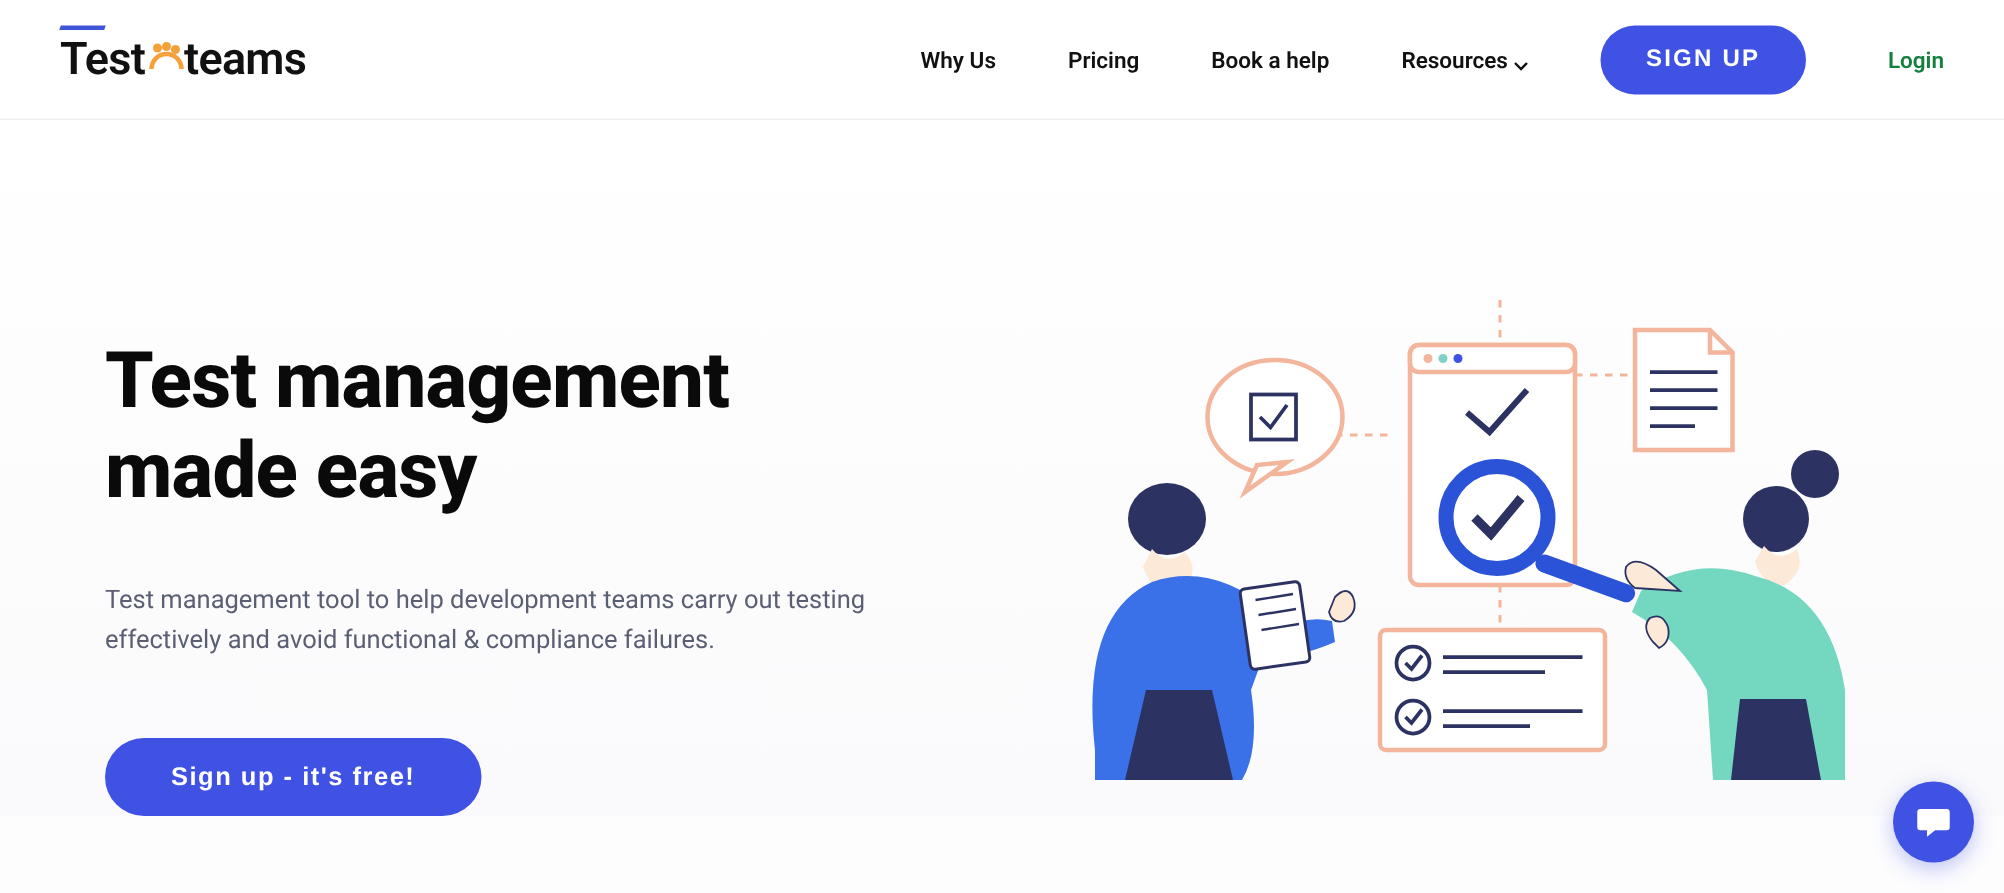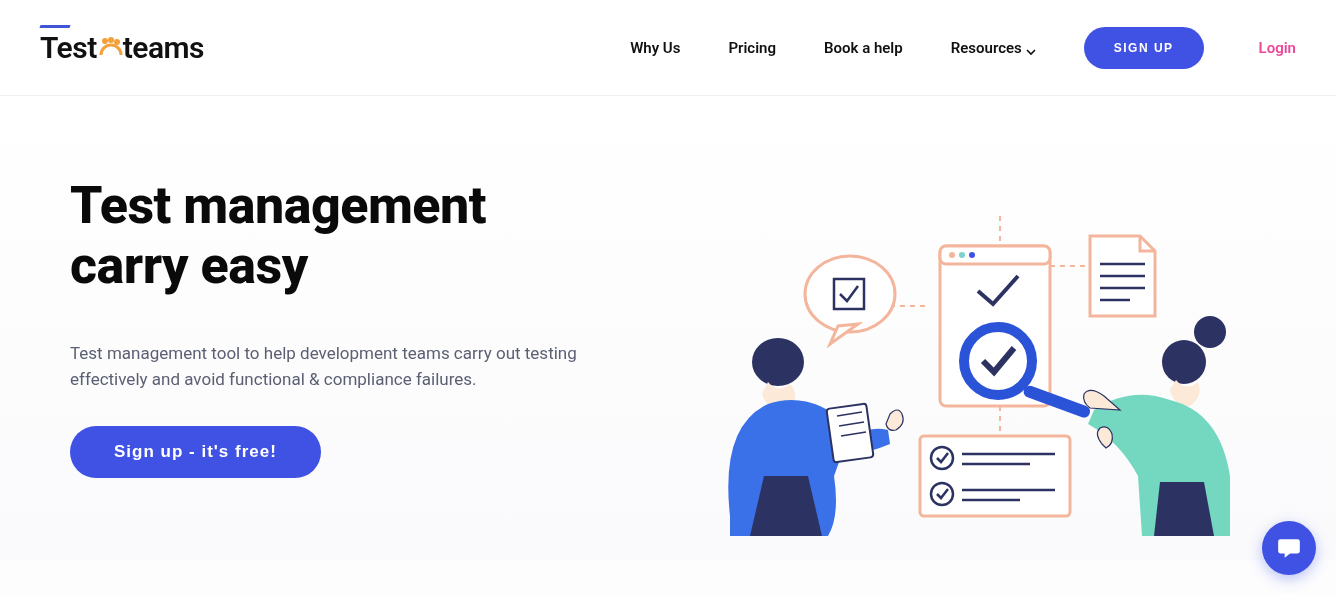--- a/index.html
+++ b/index.html
@@ -7,21 +7,21 @@
     font-family: -apple-system, BlinkMacSystemFont, "Segoe UI", Roboto, Arial, sans-serif;
     background: #fdfdfe;
     width: 1336px;
     height: 595px;
     overflow: hidden;
     position: relative;
   }
   
   .header {
     width: 100%;
-    height: 96px;
+    height: 80px;
     background: #ffffff;
     border-bottom: 1px solid #f0f0f2;
     display: flex;
     align-items: center;
     padding: 0 40px;
   }
   .logo {
     display: flex;
     align-items: baseline;
     font-size: 30px;
@@ -54,65 +54,66 @@
     align-items: center;
     gap: 4px;
   }
   .chevron-down {
     width: 10px; height: 10px;
     display: inline-block;
   }
   .signup-btn {
     background: #4052e3;
     color: #fff;
-    font-size: 12px;
+    font-size: 16px;
     font-weight: 600;
     letter-spacing: 1.5px;
     padding: 14px 30px;
     border-radius: 30px;
     cursor: pointer;
     border: none;
   }
   .login-link {
     font-size: 15px;
     font-weight: 600;
-    color: #ec4899;
+    color: #15803d;
     cursor: pointer;
     padding-left: 31px;
   }
   .nav-right {
     display: flex;
     align-items: center;
     gap: 24px;
     margin-left: 48px;
   }
 
   
   .hero {
     display: flex;
     padding: 80px 82px 0 70px;
     gap: 60px;
     background: linear-gradient(180deg,#ffffff 0%, #fcfcfd 60%, #fafafc 100%);
+    align-items: flex-end;
   }
   .hero-left {
     flex: 0 0 560px;
   }
   .hero-title {
     font-size: 52px;
     font-weight: 800;
     color: #0a0a0a;
     line-height: 1.15;
     letter-spacing: -0.5px;
     margin-bottom: 44px;
   }
   .hero-sub {
     font-size: 17px;
     color: #5b5f73;
     line-height: 1.55;
-    margin-bottom: 34px;
+    margin-bottom: 52px;
     max-width: 510px;
   }
   .cta-btn {
     background: #4052e3;
     color: #fff;
     font-size: 17px;
     font-weight: 700;
     letter-spacing: 1px;
     padding: 16px 44px;
     border-radius: 32px;
@@ -181,21 +182,21 @@
   <div class="nav-right">
     <button class="signup-btn">SIGN UP</button>
     <div class="login-link">Login</div>
   </div>
 </div>
 
 <div class="hero">
   <div class="hero-left">
     <h1 class="hero-title">
       <span>Test management</span><br>
-      <span>carry easy</span>
+      <span>made easy</span>
     </h1>
     <p class="hero-sub">Test management tool to help development teams carry out testing effectively and avoid functional &amp; compliance failures.</p>
     <button class="cta-btn">Sign up - it's free!</button>
   </div>
 
   <div class="hero-right">
     <svg class="illustration" viewBox="0 0 560 380">
 
       <path d="M200 130 H240" stroke="#f3b59b" stroke-width="2" stroke-dasharray="5 5" fill="none"></path>
       <path d="M310 40 V70" stroke="#f3b59b" stroke-width="2" stroke-dasharray="5 5" fill="none"></path>

